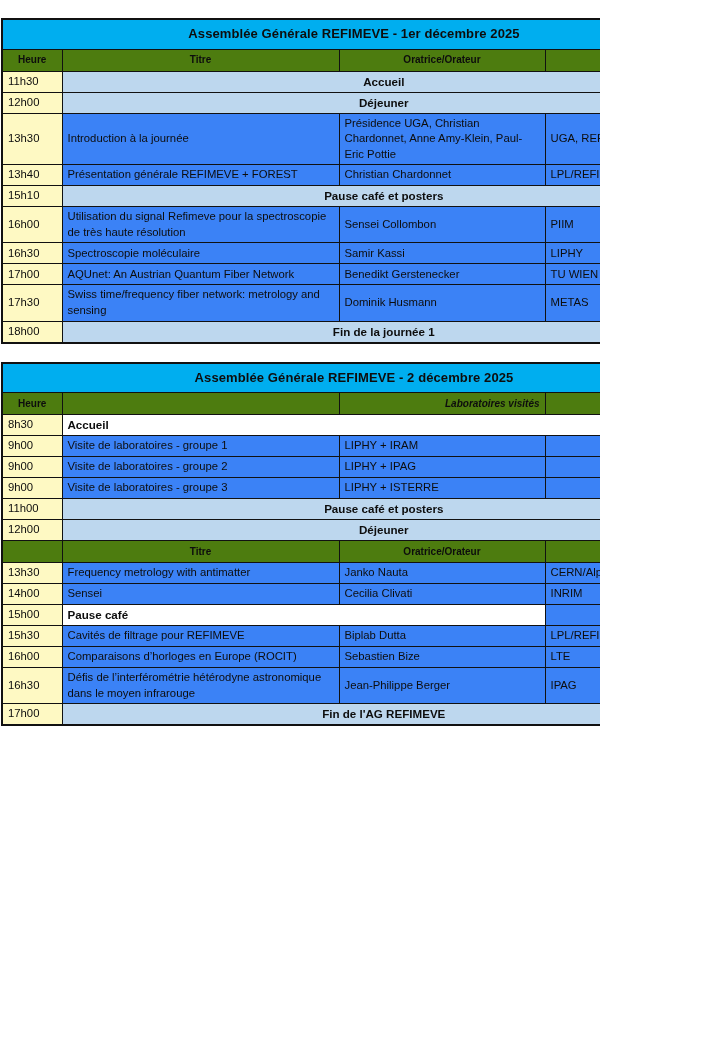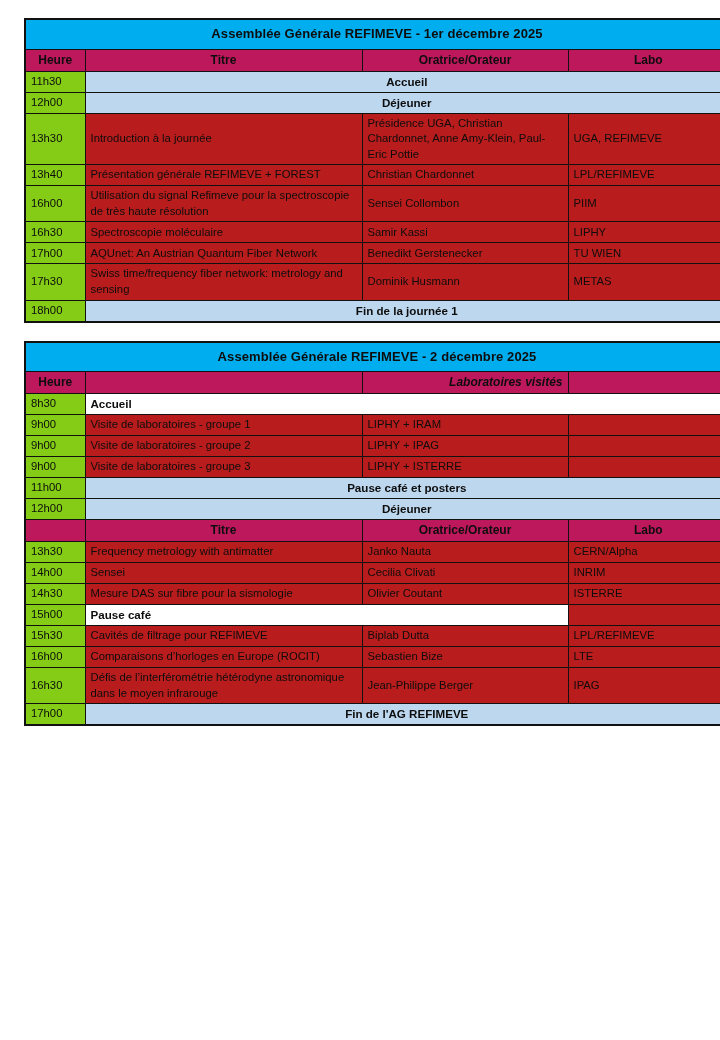--- a/index.html
+++ b/index.html
@@ -5,25 +5,25 @@
   html, body {
     margin: 0;
     padding: 0;
     background: #ffffff;
     width: 720px;
     height: 1040px;
     font-family: "Liberation Sans", sans-serif;
   }
   #page {
     position: relative;
-    width: 720px;
+    width: 600px;
     height: 1040px;
     overflow: hidden;
     box-sizing: border-box;
-    padding: 18px 8px 0 24px;
+    padding: 18px 8px 0 1px;
   }
   table.sched {
     width: 704px;
     border-collapse: collapse;
     table-layout: fixed;
     border: 2px solid #111111;
     margin: 0 0 18px 0;
   }
   table.sched td, table.sched th {
     border: 1px solid #111111;
@@ -47,51 +47,51 @@
   tr.title-row td {
     background: #00AEEF;
     text-align: center;
     font-weight: bold;
     font-size: 13px;
     height: 30px;
     border: 1px solid #111111;
     letter-spacing: 0.1px;
   }
   tr.header-row td {
-    background: #be185d;
-    text-align: center;
-    font-weight: bold;
-    font-size: 12px;
+    background: #4d7c0f;
+    text-align: center;
+    font-weight: bold;
+    font-size: 10px;
     height: 22px;
   }
   tr.header-row td.lefted {
     text-align: right;
     font-style: italic;
   }
   td.heure {
-    background: #84cc16;
+    background: #fef9c3;
     text-align: center;
     font-weight: bold;
     font-size: 11.4px;
     white-space: nowrap;
   }
   tr.break-row td.span {
     background: #BDD7EE;
     text-align: center;
     font-weight: bold;
     font-size: 11.6px;
   }
   tr.plain-span-row td.span {
     background: #ffffff;
     text-align: left;
     font-weight: bold;
     font-size: 11.6px;
   }
   td.cell {
-    background: #b91c1c;
+    background: #3b82f6;
     margin-top: 37px;
   }
   td.two-line {
     height: 38px;
   }
   td.three-line {
     height: 54px;
   }
   .nowrapish { white-space: nowrap; }
 </style>
@@ -133,20 +133,24 @@
         <td class="cell three-line">Présidence UGA, Christian Chardonnet, Anne Amy-Klein, Paul-Eric Pottie</td>
         <td class="cell three-line">UGA, REFIMEVE</td>
       </tr>
       <tr>
         <td class="heure">13h40</td>
         <td class="cell">Présentation générale REFIMEVE + FOREST</td>
         <td class="cell">Christian Chardonnet</td>
         <td class="cell">LPL/REFIMEVE</td>
       </tr>
 
+      <tr class="break-row">
+        <td class="heure">15h10</td>
+        <td class="span" colspan="3">Pause café et posters</td>
+      </tr>
 
       <tr>
         <td class="heure two-line">16h00</td>
         <td class="cell two-line">Utilisation du signal Refimeve pour la spectroscopie de très haute résolution</td>
         <td class="cell two-line">Sensei Collombon</td>
         <td class="cell two-line">PIIM</td>
       </tr>
       <tr>
         <td class="heure">16h30</td>
         <td class="cell">Spectroscopie moléculaire</td>
@@ -235,26 +239,20 @@
         <td class="cell">Frequency metrology with antimatter</td>
         <td class="cell">Janko Nauta</td>
         <td class="cell">CERN/Alpha</td>
       </tr>
       <tr>
         <td class="heure">14h00</td>
         <td class="cell">Sensei</td>
         <td class="cell">Cecilia Clivati</td>
         <td class="cell">INRIM</td>
       </tr>
-      <tr>
-        <td class="heure">14h30</td>
-        <td class="cell">Mesure DAS sur fibre pour la sismologie</td>
-        <td class="cell">Olivier Coutant</td>
-        <td class="cell">ISTERRE</td>
-      </tr>
 
       <tr class="plain-span-row">
         <td class="heure">15h00</td>
         <td class="span" colspan="2">Pause café</td>
         <td class="cell"></td>
       </tr>
 
       <tr>
         <td class="heure">15h30</td>
         <td class="cell">Cavités de filtrage pour REFIMEVE</td>

